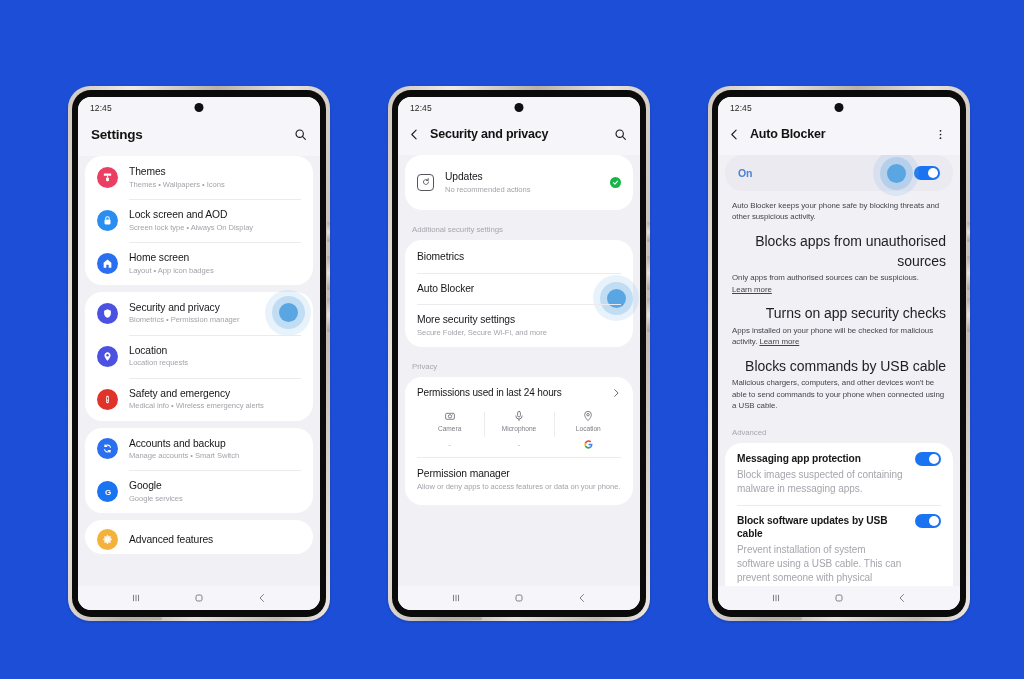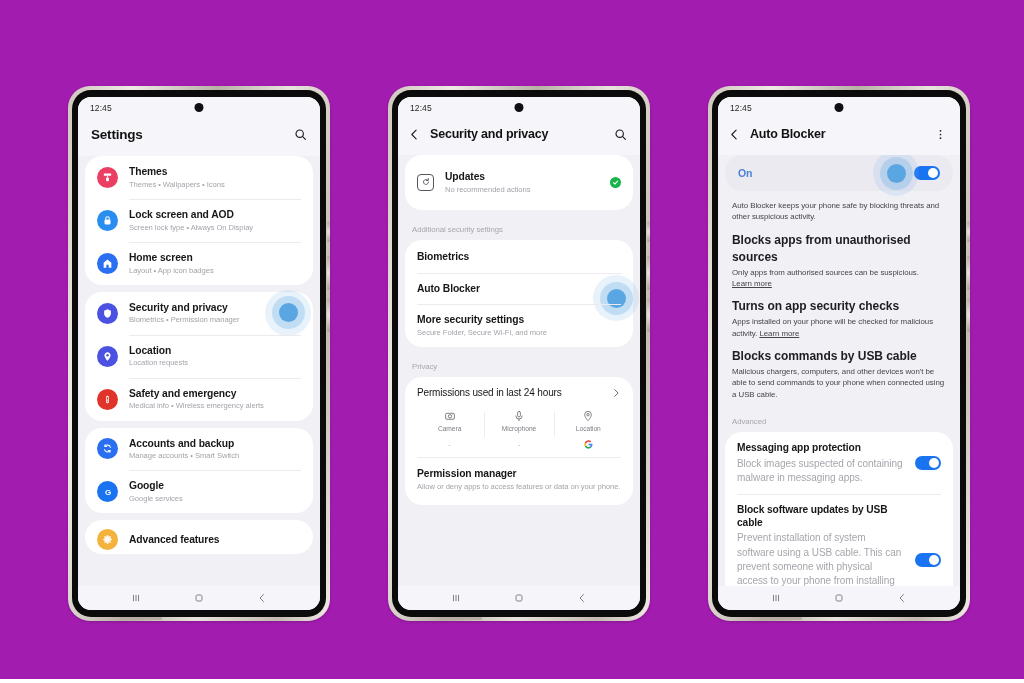--- a/index.html
+++ b/index.html
@@ -5,21 +5,21 @@
   * { box-sizing: border-box; margin: 0; padding: 0; }
   html, body {
     width: 1024px; height: 683px;
     background: #ffffff;
     font-family: "Liberation Sans", sans-serif;
     overflow: hidden;
   }
   #stage {
     position: relative;
     width: 1024px; height: 679px;
-    background: #a21caf;
+    background: #1d4ed8;
   }
 
   
   .phone {
     position: absolute;
     width: 262px; height: 535px;
     border-radius: 22px;
     background: linear-gradient(100deg,#cfc7bd 0%, #efeae4 18%, #b9b0a6 42%, #e8e3dc 62%, #c4bcb2 85%, #efeae4 100%);
     padding: 4px;
     box-shadow: 0 1px 3px rgba(0,0,0,.18);
@@ -135,21 +135,21 @@
     content: "";
     position: absolute;
     left: 44px; right: 12px; top: 0;
     height: 1px;
     background: #eceaef;
   }
   .row.noicon + .row.noicon::before { left: 12px; }
   .row .texts { flex: 1; min-width: 0; }
   .row .rtitle {
     font-size: 10.3px;
-    font-weight: 700;
+    font-weight: 400;
     color: #17171a;
     line-height: 1.28;
     letter-spacing: -.1px;
   }
   .row .rsub {
     font-size: 7.6px;
     color: #a4a3aa;
     line-height: 1.35;
     margin-top: 1.5px;
     letter-spacing: -.05px;
@@ -266,31 +266,31 @@
     width:10px; height:10px; border-radius:50%;
     background:#fff;
   }
 
   .info-block { padding: 0 14px; }
   .info-para {
     font-size: 7.9px; color: #45454c; line-height: 1.45;
     margin-bottom: 9px; letter-spacing:-.05px;
   }
   .info-h {
-    font-size: 12px; font-weight: 700; color: #1d1d22;
-    line-height: 1.4; margin-bottom: 1px; letter-spacing:-.05px;
+    font-size: 14px; font-weight: 400; color: #1d1d22;
+    line-height: 1.4; margin-bottom: 1px; letter-spacing:-.05px;text-align:right;
   }
   .info-b {
     font-size: 7.9px; color: #45454c; line-height: 1.45; letter-spacing:-.05px;
   }
   .lnk { text-decoration: underline; color:#45454c; }
   .info-item { margin-bottom: 9px; }
 
   .adv-row {
-    display:flex; align-items:center;
+    display:flex; 
     padding: 9px 12px; gap: 10px;
     position: relative;
   }
   .adv-row + .adv-row::before {
     content:""; position:absolute; left:12px; right:12px; top:0; height:1px;
     background:#eceaef;
   }
   .adv-row .atitle {
     font-size: 10.2px; font-weight: 600; color:#17171a; line-height:1.3;
     letter-spacing:-.1px;

